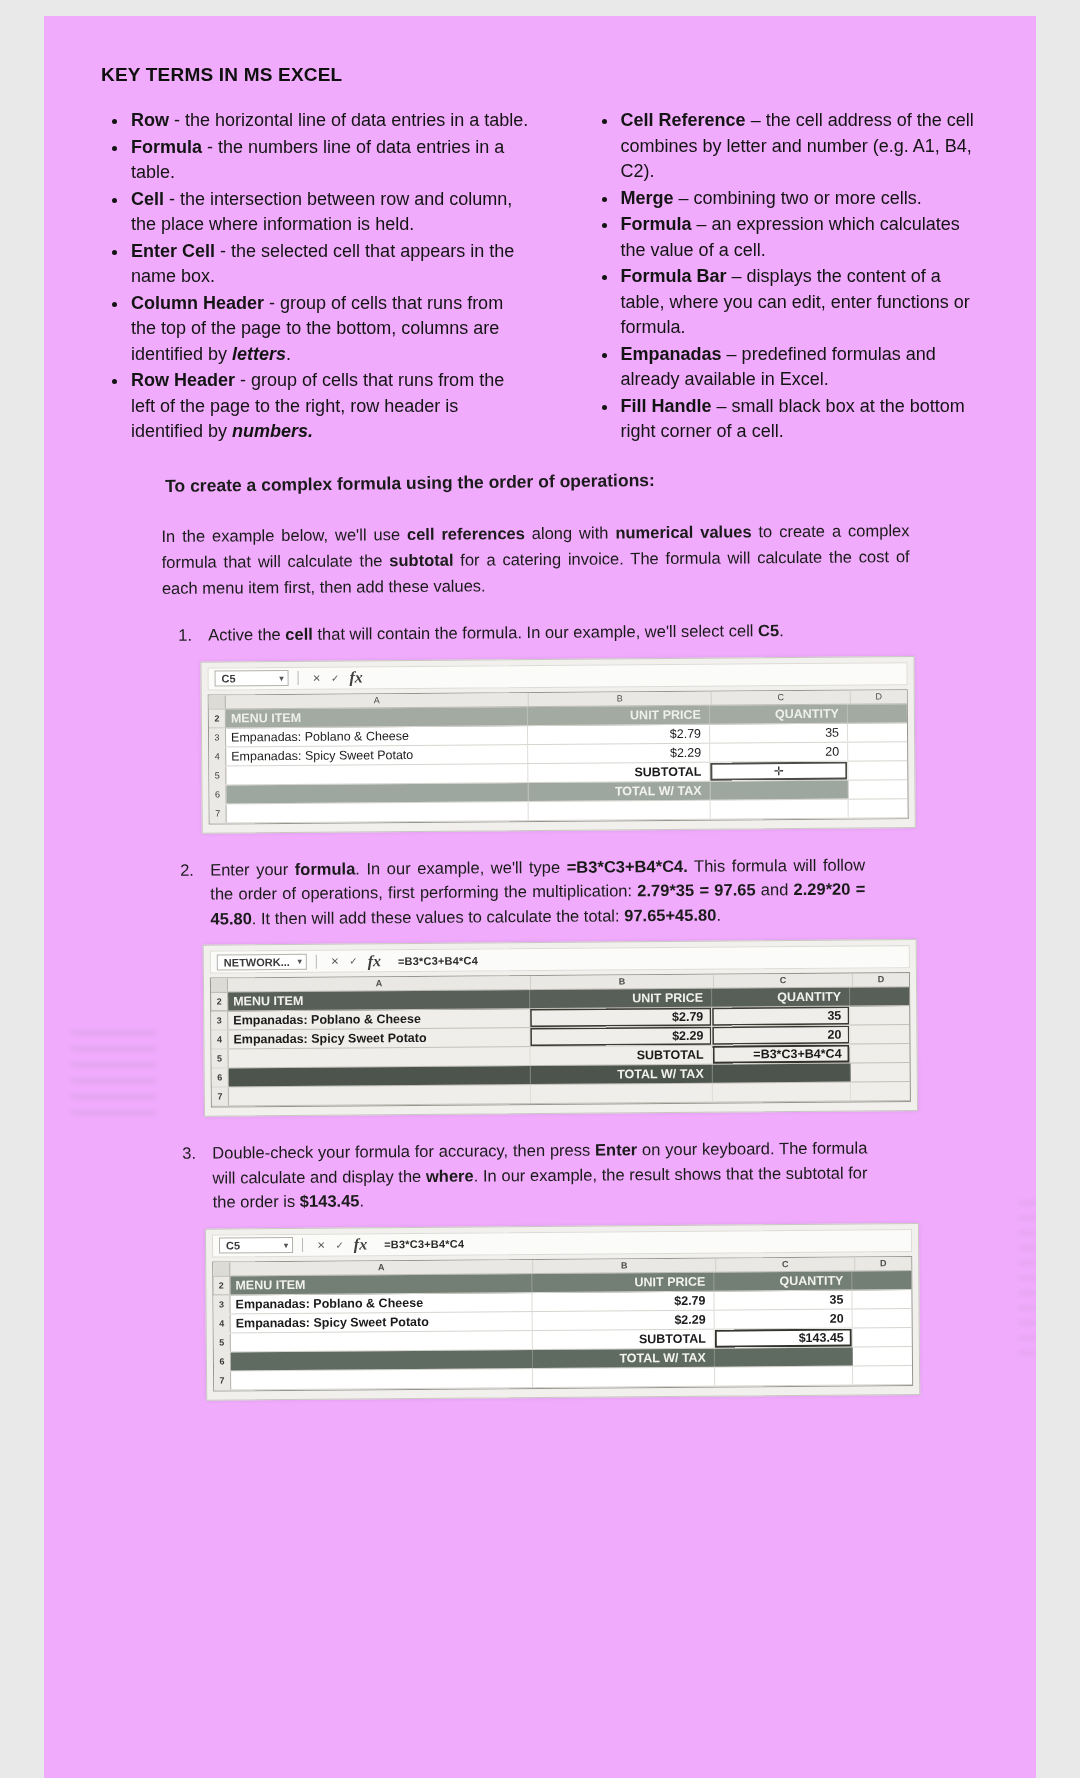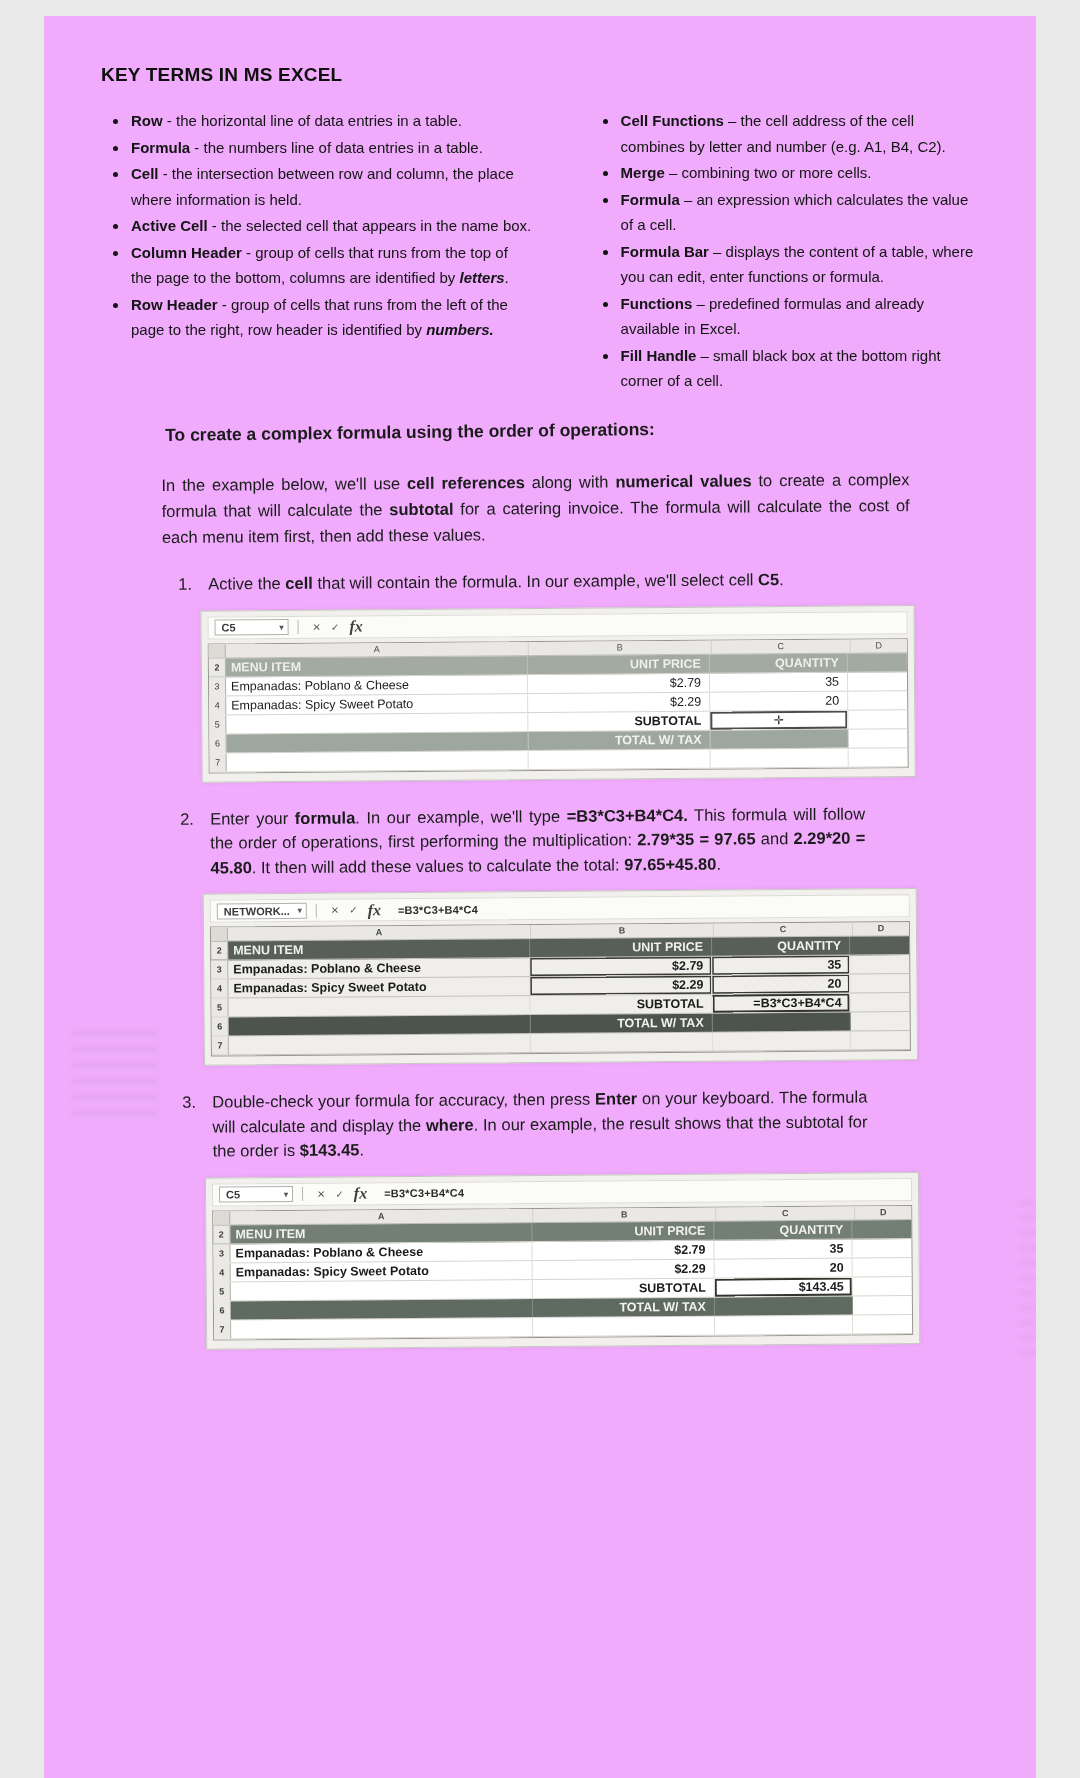--- a/index.html
+++ b/index.html
@@ -7,21 +7,21 @@
     position:relative;width:992px;height:1778px;margin:16px auto;
     background:#f0abfc;overflow:hidden;
     font-family:"Liberation Sans",sans-serif;color:#141414;
   }
   .content{padding:48px 60px 0 57px;}
   .b{font-weight:700;}
   .i{font-style:italic;}
 
   h1.sec{font-size:19px;font-weight:700;margin:0;letter-spacing:.2px;color:#101010;}
   .two-col{display:flex;margin-top:22px;}
-  .kt{margin:0;padding-left:28px;font-size:15px;line-height:25.5px;list-style:disc;}
+  .kt{margin:0;padding-left:28px;font-size:18px;line-height:25.5px;list-style:disc;}
   .kt li{padding-left:2px;margin:0 0 1px 0;}
   .kt-left{width:420px;}
   .kt-right{width:372px;margin-left:58px;}
 
   h1.sec2{margin-top:46px;}
 
   
   .scan-block{margin:30px 0 0 58px;width:860px;transform:rotate(-0.45deg);transform-origin:left top;color:#1b1b1b;}
   .scan-head{font-size:17.5px;font-weight:700;margin:0 0 26px 6px;transform:rotate(-0.25deg);transform-origin:left top;}
   .intro{font-size:16.5px;line-height:26px;text-align:justify;width:748px;margin:0 0 22px 2px;}
@@ -85,30 +85,30 @@
 <div class="page">
   <div class="content">
 
     <h1 class="sec">KEY TERMS IN MS EXCEL</h1>
 
     <div class="two-col">
       <ul class="kt kt-left">
         <li><span class="b">Row</span><span> - the horizontal line of data entries in a table.</span></li>
         <li><span class="b">Formula</span><span> - the numbers line of data entries in a table.</span></li>
         <li><span class="b">Cell</span><span> - the intersection between row and column, the place where information is held.</span></li>
-        <li><span class="b">Active Cell</span><span> - the selected cell that appears in the name box.</span></li>
+        <li><span class="b">Enter Cell</span><span> - the selected cell that appears in the name box.</span></li>
         <li><span class="b">Column Header</span><span> - group of cells that runs from the top of the page to the bottom, columns are identified by </span><span class="b i">letters</span><span>.</span></li>
         <li><span class="b">Row Header</span><span> - group of cells that runs from the left of the page to the right, row header is identified by </span><span class="b i">numbers.</span></li>
       </ul>
       <ul class="kt kt-right">
-        <li><span class="b">Cell Functions</span><span> – the cell address of the cell combines by letter and number (e.g. A1, B4, C2).</span></li>
+        <li><span class="b">Cell Reference</span><span> – the cell address of the cell combines by letter and number (e.g. A1, B4, C2).</span></li>
         <li><span class="b">Merge</span><span> – combining two or more cells.</span></li>
         <li><span class="b">Formula</span><span> – an expression which calculates the value of a cell.</span></li>
         <li><span class="b">Formula Bar</span><span> – displays the content of a table, where you can edit, enter functions or formula.</span></li>
-        <li><span class="b">Functions</span><span> – predefined formulas and already available in Excel.</span></li>
+        <li><span class="b">Empanadas</span><span> – predefined formulas and already available in Excel.</span></li>
         <li><span class="b">Fill Handle</span><span> – small black box at the bottom right corner of a cell.</span></li>
       </ul>
     </div>
 
 
     <div class="scan-block">
       <div class="scan-head">To create a complex formula using the order of operations:</div>
       <p class="intro"><span>In the example below, we'll use </span><span class="b">cell references</span><span> along with </span><span class="b">numerical values</span><span> to create a complex formula that will calculate the </span><span class="b">subtotal</span><span> for a catering invoice. The formula will calculate the cost of each menu item first, then add these values.</span></p>
 
       <div class="steps">

